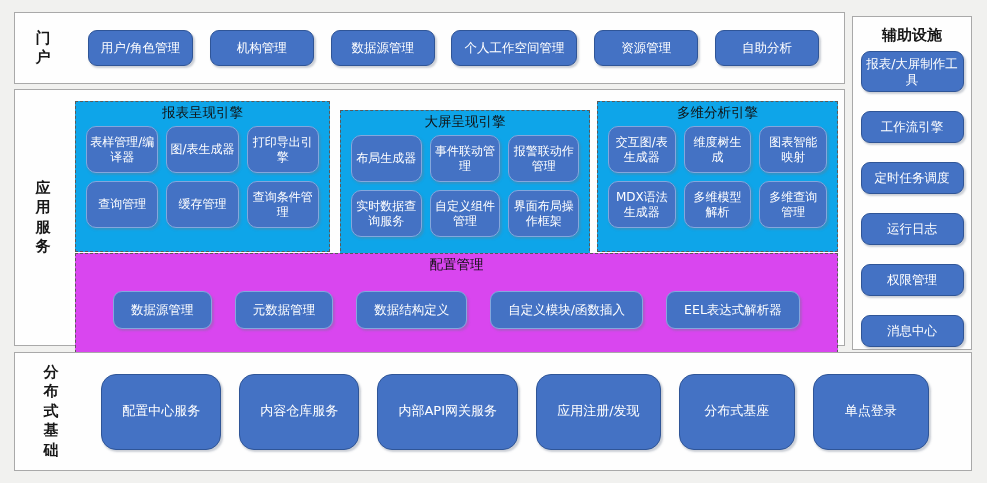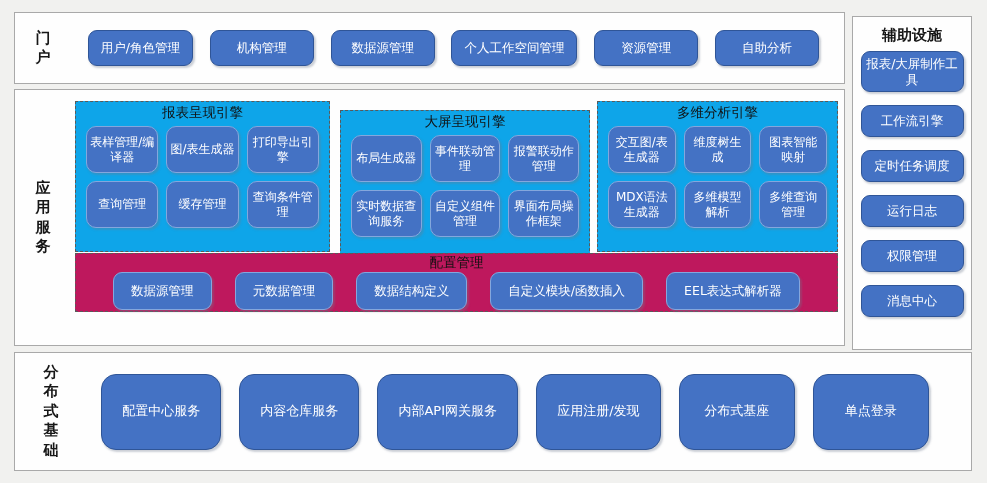--- a/index.html
+++ b/index.html
@@ -21,27 +21,27 @@
   .portal-row .btn{height:36px;min-width:104px;padding:0 12px;font-size:12.5px;}
 
   .engine{position:absolute;background:#0ea5e9;border:1px dashed #5a5a5a;box-sizing:border-box;top:11px;height:151px;}
   .engine-1{left:60px;width:255px;}
   .engine-2{left:325px;width:250px;margin-top:9px;}
   .engine-3{left:582px;width:241px;}
   .engine-title{height:22px;display:flex;align-items:center;justify-content:center;font-size:13.5px;color:#111;}
   .engine-grid{display:grid;grid-template-columns:repeat(3,1fr);gap:8px;padding:2px 10px 8px;}
   .engine-grid .btn{min-height:47px;font-size:12px;padding:2px 3px;border:1px solid #84a7dd;border-radius:10px;}
 
-  .config{position:absolute;left:60px;top:163px;width:763px;height:59px;background:#be185d;
+  .config{position:absolute;left:60px;top:163px;width:763px;height:100px;background:#d946ef;
           border:1px dashed #5a5a5a;box-sizing:border-box;display:flex;flex-direction:column;}
   .config-row{flex:1;display:flex;justify-content:space-evenly;align-items:center;padding:0 14px 8px;}
   .config-row .btn{height:38px;padding:0 17px;font-size:12.5px;border:1px solid #84a7dd;border-radius:9px;}
 
   .aux-title{font-weight:700;font-size:15px;color:#171717;margin:9px 0 6px;}
-  .aux-col{display:flex;flex-direction:column;align-items:center;gap:13px;width:100%;}
+  .aux-col{display:flex;flex-direction:column;align-items:center;gap:19px;width:100%;}
   .aux-col .btn{width:103px;min-height:32px;padding:4px 3px;font-size:12.5px;}
 
   .base-row{flex:1;display:flex;justify-content:space-evenly;align-items:center;padding:0 24px 0 4px;}
   .base-row .btn{height:76px;min-width:116px;padding:0 20px;font-size:13px;border-radius:15px;}
 </style>
 </head>
 <body>
 
 <div class="canvas">
 

